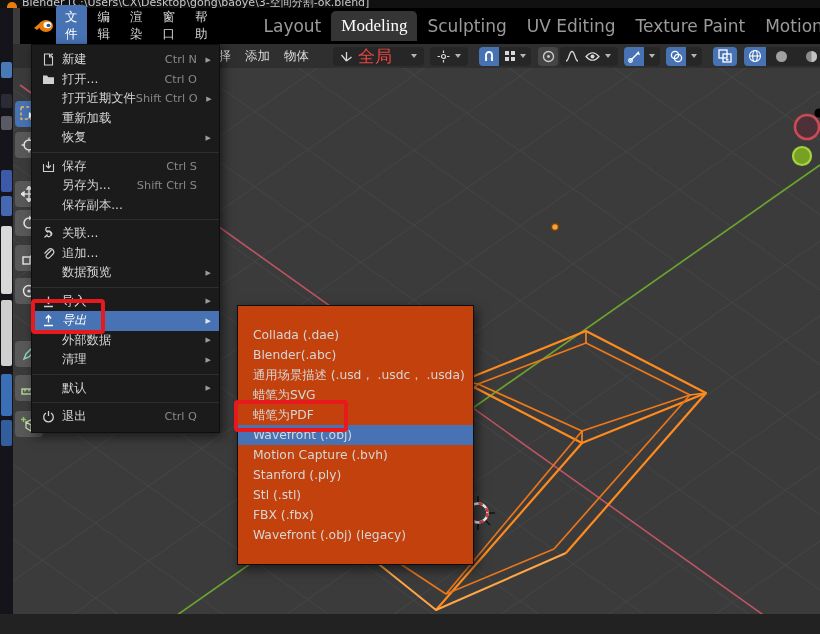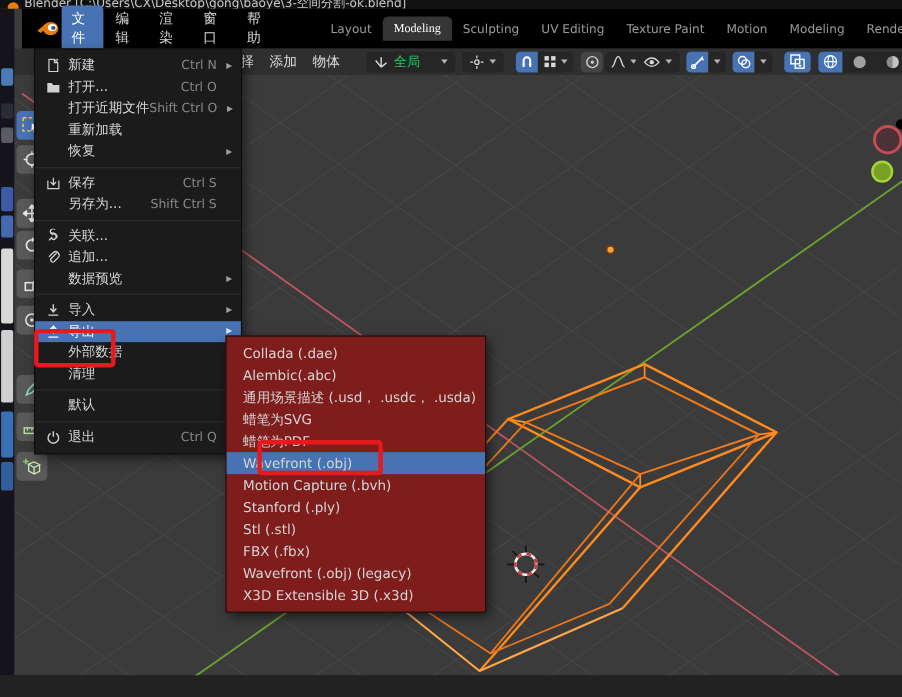--- a/index.html
+++ b/index.html
@@ -8,58 +8,58 @@
   
   .titlebar{position:absolute;left:0;top:0;width:100%;height:8px;background:#111;overflow:hidden;z-index:30;}
   .titlebar .tb-text{position:absolute;left:22px;top:-5px;font-size:11px;color:#c9c9c9;white-space:nowrap;}
   .titlebar .tb-logo{position:absolute;left:7px;top:2px;width:10px;height:10px;border-radius:50%;background:#e87d0d;}
   
   .menubar{position:absolute;left:0;top:8px;width:100%;height:36px;background:#000000;display:flex;align-items:center;z-index:30;margin-left:20px;}
   .blogo{margin-left:13px;flex:0 0 auto;}
   .mb-item{padding:4px 9px;margin:0 1px;font-size:12.5px;color:#d8d8d8;border-radius:4px;}
   .mb-item.active{background:#4772b3;color:#fff;}
   .tabs{display:flex;margin-left:36px;align-items:center;}
-  .tab{padding:5px 10px;font-size:11px;color:#9a9a9a;border-radius:5px 5px 0 0;white-space:nowrap;}
+  .tab{padding:5px 10px;font-size:17px;color:#9a9a9a;border-radius:5px 5px 0 0;white-space:nowrap;}
   .tab.active{background:#353535;color:#fff;font-family:Liberation Serif, serif;}
   
   .toolhdr{position:absolute;left:0;top:44px;width:100%;height:24px;background:#2f2f2f;display:flex;align-items:center;z-index:10;}
   .th-menus{position:absolute;left:206px;top:0;height:24px;display:flex;align-items:center;gap:14px;}
   .th-menu{font-size:12.5px;color:#dcdcdc;white-space:nowrap;}
   .wid{display:flex;align-items:center;gap:5px;background:#262626;border-radius:4px;padding:3px 7px;height:13px;}
   .seg{display:flex;align-items:center;justify-content:center;height:19px;}
   .seg.blue{background:#4772b3;border-radius:4px 0 0 4px;width:20px;}
   .seg.blue.solo{border-radius:4px;}
   .seg.dark{background:#262626;border-radius:0 4px 4px 0;padding:0 5px;gap:4px;}
   .seg.gray{background:#454545;border-radius:4px;width:20px;}
   .chev{width:0;height:0;border-left:3.5px solid transparent;border-right:3.5px solid transparent;border-top:4px solid #b5b5b5;}
-  .wtxt{font-size:12px;color:#22c55e;text-align:center;}
+  .wtxt{font-size:17px;color:#ef4444;text-align:center;}
   
   .viewport{position:absolute;left:13px;top:68px;width:807px;height:566px;z-index:1;}
   
   .sliver{position:absolute;left:0;top:8px;width:13px;height:626px;background:#14141a;z-index:25;}
   .sliver .blob{position:absolute;left:1px;width:11px;border-radius:2px;}
   
   .ltool{position:absolute;left:15px;top:68px;width:30px;height:566px;z-index:5;}
   .tbtn{position:absolute;left:0;width:28px;height:26px;background:#595959;border-radius:4px;
         display:flex;align-items:center;justify-content:center;}
   .tbtn.active{background:#4772b3;}
   
   .fmenu{position:absolute;left:31px;top:44px;width:189px;background:#1b1b1b;border:1px solid #0e0e0e;
          box-shadow:3px 4px 10px rgba(0,0,0,.55);padding:5px 0;z-index:40;box-sizing:border-box;}
   .mrow{display:flex;align-items:center;height:19.5px;padding:0 8px 0 8px;}
-  .mrow.hl{background:#4772b3;}
+  .mrow.hl{background:#4772b3;font-style:italic;}
   .mi{width:17px;display:flex;align-items:center;justify-content:center;flex:0 0 auto;}
   .ml{font-size:12.3px;color:#d6d6d6;margin-left:5px;white-space:nowrap;}
   .mrow.hl .ml{color:#fff;}
   .ms{margin-left:auto;font-size:11.3px;color:#888;white-space:nowrap;}
   .ma{width:10px;text-align:right;font-size:7px;color:#9c9c9c;flex:0 0 auto;margin-left:4px;}
   .mrow.hl .ma{color:#dce6f5;}
   .msep{height:1px;background:#2e2e2e;margin:4px 0;}
-  .smenu{position:absolute;left:205px;top:305px;width:237px;background:#7f1d1d;border:1px solid #0e0e0e;
-         box-shadow:3px 4px 10px rgba(0,0,0,.55);padding:5px 0;z-index:41;box-sizing:border-box;}
+  .smenu{position:absolute;left:237px;top:305px;width:237px;background:#c2410c;border:1px solid #0e0e0e;
+         box-shadow:3px 4px 10px rgba(0,0,0,.55);padding:19px 0;z-index:41;box-sizing:border-box;}
   .srow{display:flex;align-items:center;height:20px;padding:0 10px 0 15px;}
   .srow .ml{margin-left:0;}
   .srow.hl{background:#4772b3;}
   
   .tooltip{position:absolute;left:322px;top:434px;background:#1f1f1f;border:1px solid #3d3d3d;border-radius:3px;
            padding:8px 12px;font-size:12px;color:#cfcfcf;white-space:nowrap;z-index:50;box-shadow:2px 3px 8px rgba(0,0,0,.5);}
   
   .redbox{position:absolute;border:4px solid #e8191d;border-radius:4px;z-index:60;pointer-events:none;box-sizing:border-box;}
   .redbox.b1{left:31px;top:299px;width:74px;height:35px;}
   .redbox.b2{left:234px;top:400px;width:114px;height:32px;}
@@ -416,20 +416,26 @@
       <span class="ml">保存</span>
       <span class="ms">Ctrl S</span>
       <span class="ma"></span>
     </div>
     <div class="mrow">
       <span class="mi"></span>
       <span class="ml">另存为...</span>
       <span class="ms">Shift Ctrl S</span>
       <span class="ma"></span>
     </div>
+    <div class="mrow">
+      <span class="mi"></span>
+      <span class="ml">保存副本...</span>
+      <span class="ms"></span>
+      <span class="ma"></span>
+    </div>
     <div class="msep"></div>
     <div class="mrow">
       <span class="mi">
           <svg width="13" height="13" viewBox="0 0 13 13" stroke="#d0d0d0" stroke-width="1.2" fill="none">
             <path d="M5.5,7.5 L2.5,10.5 M4,4.5 a2.4,2.4 0 0 1 3.4,0 l1,1 a2.4,2.4 0 0 1 -3.4,3.4"></path>
             <path d="M9,8.5 a2.4,2.4 0 0 0 -3.4,-3.4 l-1,-1 a2.4,2.4 0 0 1 3.4,-3.4"></path>
           </svg>
         </span>
       <span class="ml">关联...</span>
       <span class="ms"></span>
@@ -503,21 +509,21 @@
       <span class="ms">Ctrl Q</span>
       <span class="ma"></span>
     </div>
   </div>
 
   <div class="smenu">
     <div class="srow">
         <span class="ml">Collada (.dae)</span>
       </div>
     <div class="srow">
-        <span class="ml">Alembic(.abc)</span>
+        <span class="ml">Blender(.abc)</span>
       </div>
     <div class="srow">
         <span class="ml">通用场景描述 (.usd， .usdc， .usda)</span>
       </div>
     <div class="srow">
         <span class="ml">蜡笔为SVG</span>
       </div>
     <div class="srow">
         <span class="ml">蜡笔为PDF</span>
       </div>
@@ -532,22 +538,19 @@
       </div>
     <div class="srow">
         <span class="ml">Stl (.stl)</span>
       </div>
     <div class="srow">
         <span class="ml">FBX (.fbx)</span>
       </div>
     <div class="srow">
         <span class="ml">Wavefront (.obj) (legacy)</span>
       </div>
-    <div class="srow">
-        <span class="ml">X3D Extensible 3D (.x3d)</span>
-      </div>
   </div>
 
 
   <div class="redbox b1"></div>
   <div class="redbox b2"></div>
 
 </div>
 
 </body></html>

